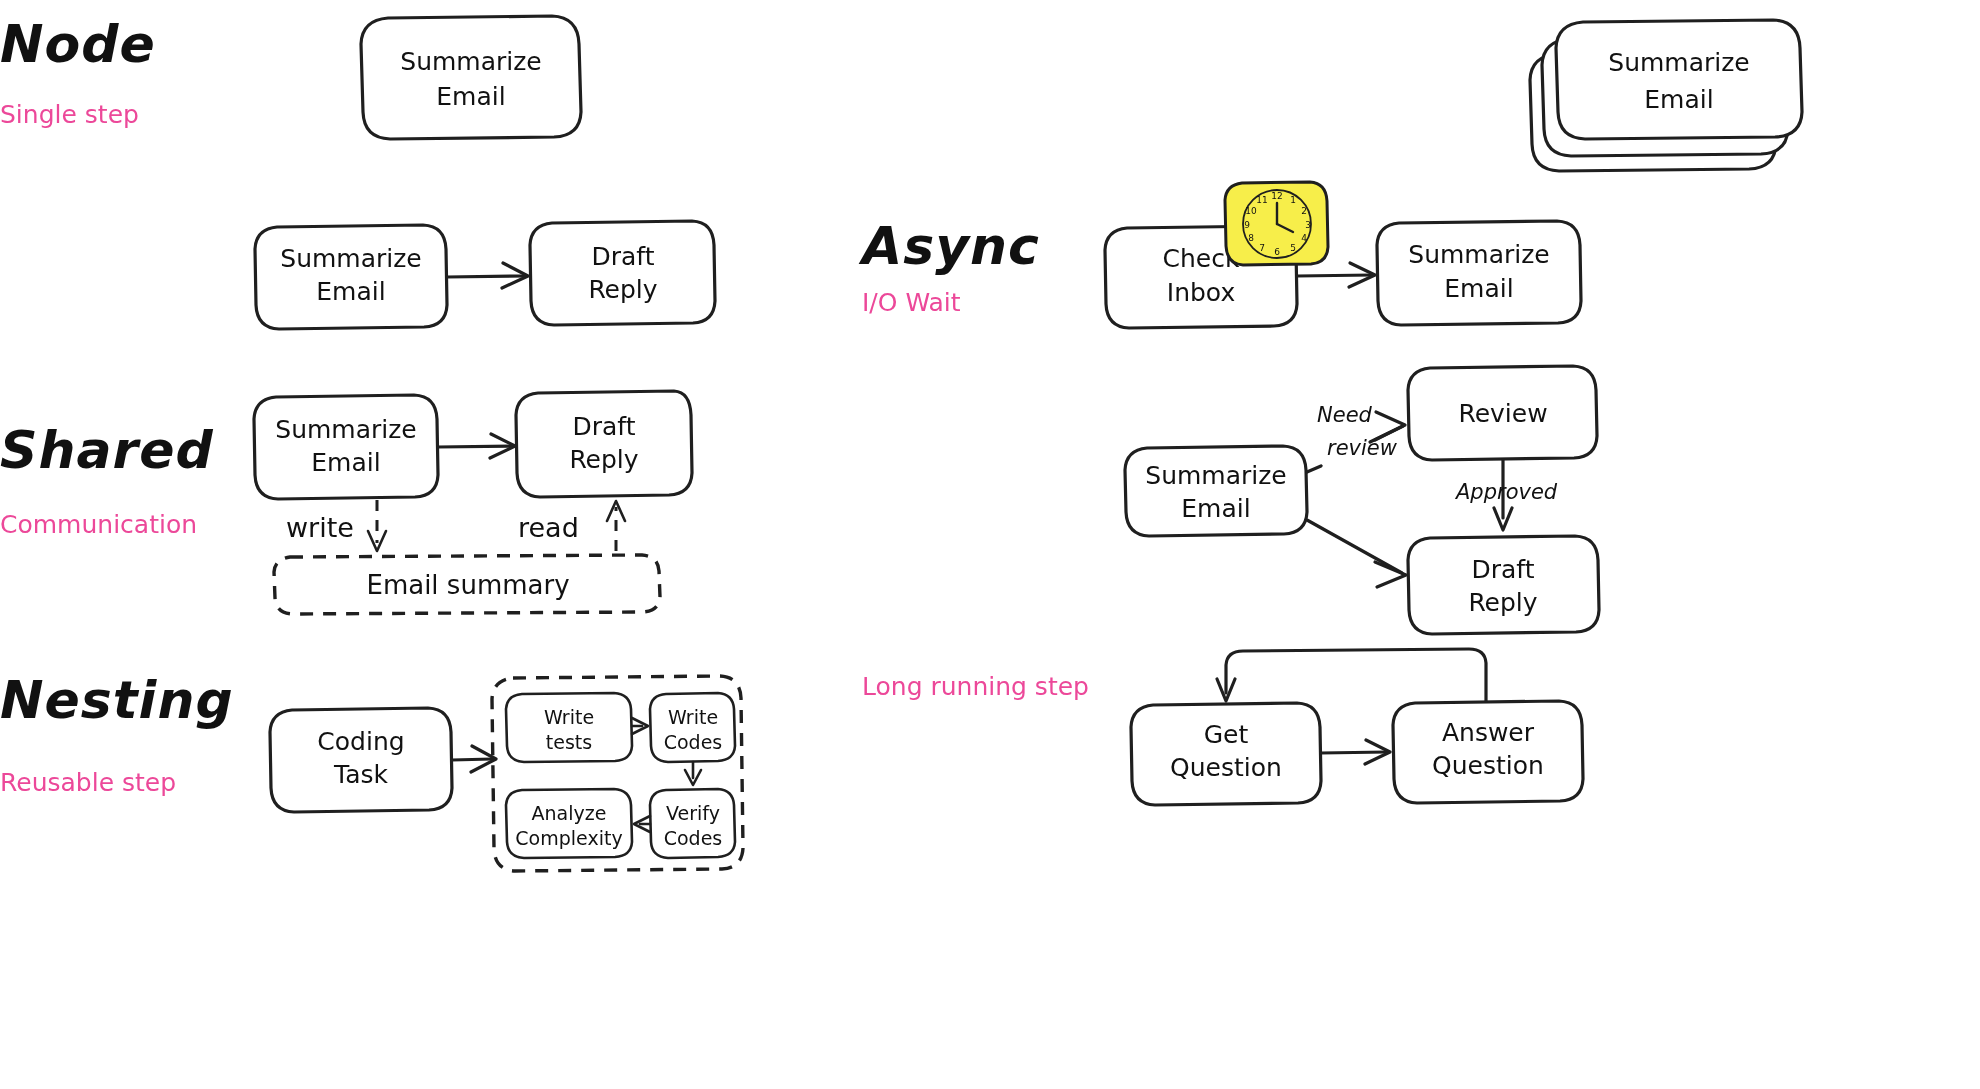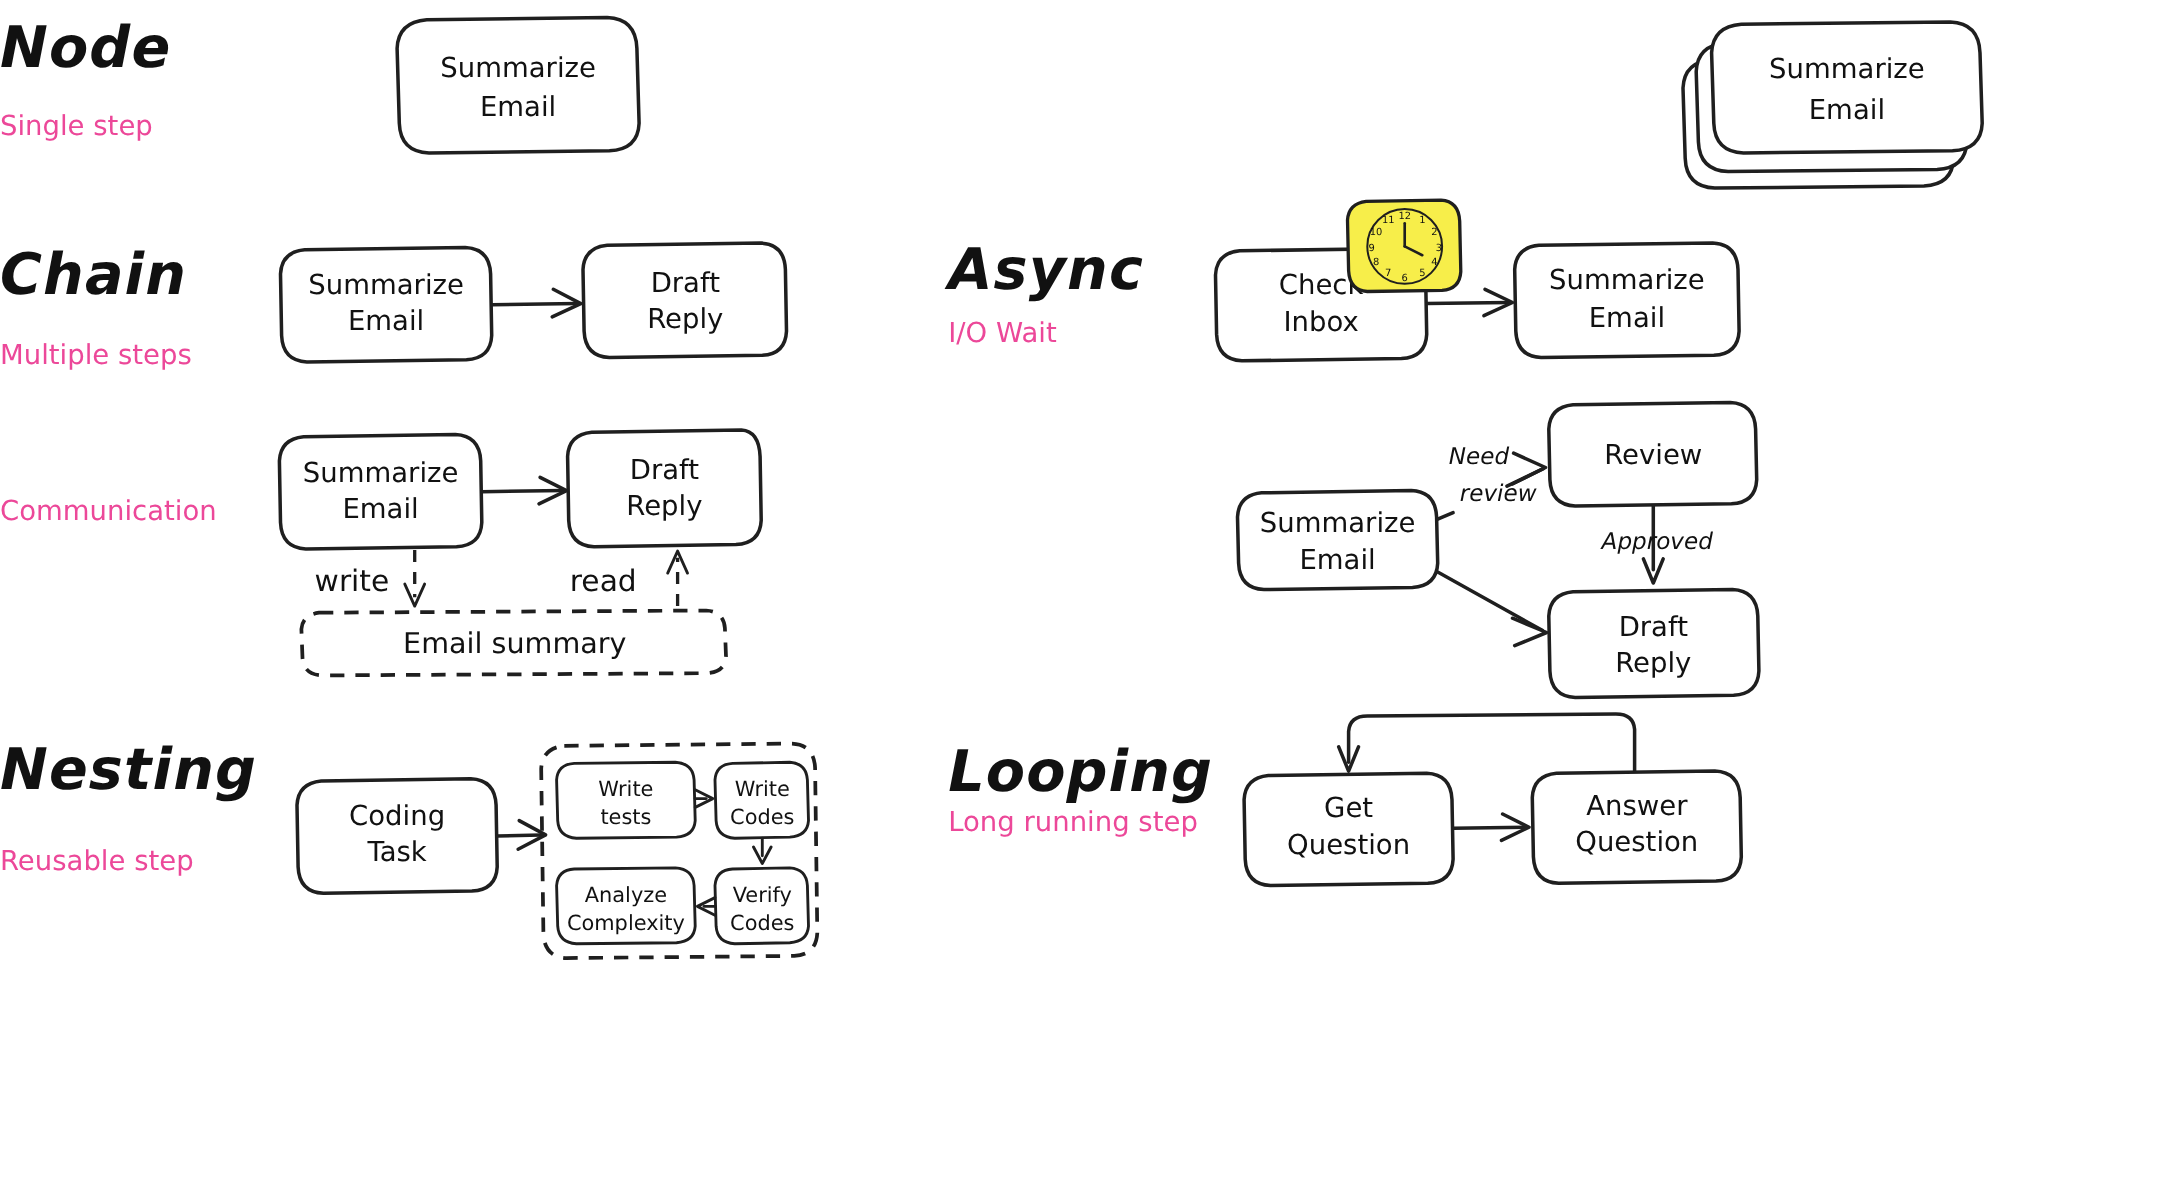--- a/index.html
+++ b/index.html
@@ -38,24 +38,20 @@
   </svg>
 
   <svg class="row" style="left:1505px;top:6px;" width="330" height="170" viewBox="0 0 330 170">
     <path class="stroke" d="M52,48 L242,46 Q268,47 269,74 L271,138 Q270,162 244,163 L54,165 Q28,164 27,138 L25,74 Q26,50 52,48 Z"></path>
     <path class="stroke" d="M64,33 L254,31 Q280,32 281,59 L283,123 Q282,147 256,148 L66,150 Q40,149 39,123 L37,59 Q38,35 64,33 Z"></path>
     <path class="stroke" d="M78,16 L268,14 Q294,15 295,42 L297,106 Q296,130 270,131 L80,133 Q54,132 53,106 L51,42 Q52,18 78,16 Z"></path>
     <text class="nodeText" x="174" y="65" text-anchor="middle">Summarize</text>
     <text class="nodeText" x="174" y="102" text-anchor="middle">Email</text>
   </svg>
 
-  <div class="row" style="left:0px;top:220px;">
-    <div class="heading">Chain</div>
-    <div class="subtitle" style="margin-top:28px;">Multiple steps</div>
-  </div>
   <svg class="row" style="left:255px;top:215px;" width="460" height="125" viewBox="0 0 460 125">
     <path class="stroke" d="M22,12 L168,10 Q190,11 191,34 L192,90 Q191,111 169,112 L24,114 Q2,113 1,90 L0,34 Q1,14 22,12 Z"></path>
     <text class="nodeText" x="96" y="52" text-anchor="middle">Summarize</text>
     <text class="nodeText" x="96" y="85" text-anchor="middle">Email</text>
     <path class="stroke" d="M297,8 L437,6 Q458,7 459,30 L460,86 Q459,107 438,108 L299,110 Q277,109 276,86 L275,30 Q276,10 297,8 Z"></path>
     <text class="nodeText" x="368" y="50" text-anchor="middle">Draft</text>
     <text class="nodeText" x="368" y="83" text-anchor="middle">Reply</text>
     <g>
       <path class="strokeNoFill" d="M192,62 L270,61"></path>
       <path class="strokeNoFill" d="M248,48 L273,61 L247,73"></path>
@@ -93,20 +89,21 @@
       <text class="clockNum" x="182" y="80" text-anchor="middle">6</text>
       <text class="clockNum" x="167" y="76" text-anchor="middle">7</text>
       <text class="clockNum" x="156" y="66" text-anchor="middle">8</text>
       <text class="clockNum" x="152" y="53" text-anchor="middle">9</text>
       <text class="clockNum" x="156" y="39" text-anchor="middle">10</text>
       <text class="clockNum" x="167" y="28" text-anchor="middle">11</text>
     </g>
   </svg>
 
   <div class="row" style="left:0px;top:420px;">
+    <div class="heading">Shared</div>
     <div class="subtitle" style="margin-top:30px;">Communication</div>
   </div>
   <svg class="row" style="left:250px;top:385px;" width="440" height="235" viewBox="0 0 440 235">
     <path class="stroke" d="M26,12 L164,10 Q186,11 187,34 L188,90 Q187,111 165,112 L28,114 Q6,113 5,90 L4,34 Q5,14 26,12 Z"></path>
     <text class="nodeText" x="96" y="53" text-anchor="middle">Summarize</text>
     <text class="nodeText" x="96" y="86" text-anchor="middle">Email</text>
     <path class="stroke" d="M288,8 L424,6 Q440,7 441,30 L442,88 Q441,109 419,110 L290,112 Q268,111 267,88 L266,30 Q267,10 288,8 Z"></path>
     <text class="nodeText" x="354" y="50" text-anchor="middle">Draft</text>
     <text class="nodeText" x="354" y="83" text-anchor="middle">Reply</text>
     <g>
@@ -202,21 +199,20 @@
       <path class="strokeNoFill thin" d="M423,90 L423,106"></path>
       <path class="strokeNoFill thin" d="M415,98 L423,113 L431,98"></path>
     </g>
     <g>
       <path class="strokeNoFill thin" d="M380,152 L370,152"></path>
       <path class="strokeNoFill thin" d="M380,144 L364,152 L380,160"></path>
     </g>
   </svg>
 
   <div class="row" style="left:862px;top:672px;">
-    <div class="heading">Looping</div>
     <div class="subtitle" style="">Long running step</div>
   </div>
   <svg class="row" style="left:1125px;top:645px;" width="460" height="180" viewBox="0 0 460 180">
     <path class="stroke" d="M28,60 L172,58 Q194,59 195,82 L196,136 Q195,157 173,158 L30,160 Q8,159 7,136 L6,82 Q7,62 28,60 Z"></path>
     <text class="nodeText" x="101" y="98" text-anchor="middle">Get</text>
     <text class="nodeText" x="101" y="131" text-anchor="middle">Question</text>
 
     <path class="stroke" d="M290,58 L434,56 Q456,57 457,80 L458,134 Q457,155 435,156 L292,158 Q270,157 269,134 L268,80 Q269,60 290,58 Z"></path>
     <text class="nodeText" x="363" y="96" text-anchor="middle">Answer</text>
     <text class="nodeText" x="363" y="129" text-anchor="middle">Question</text>

